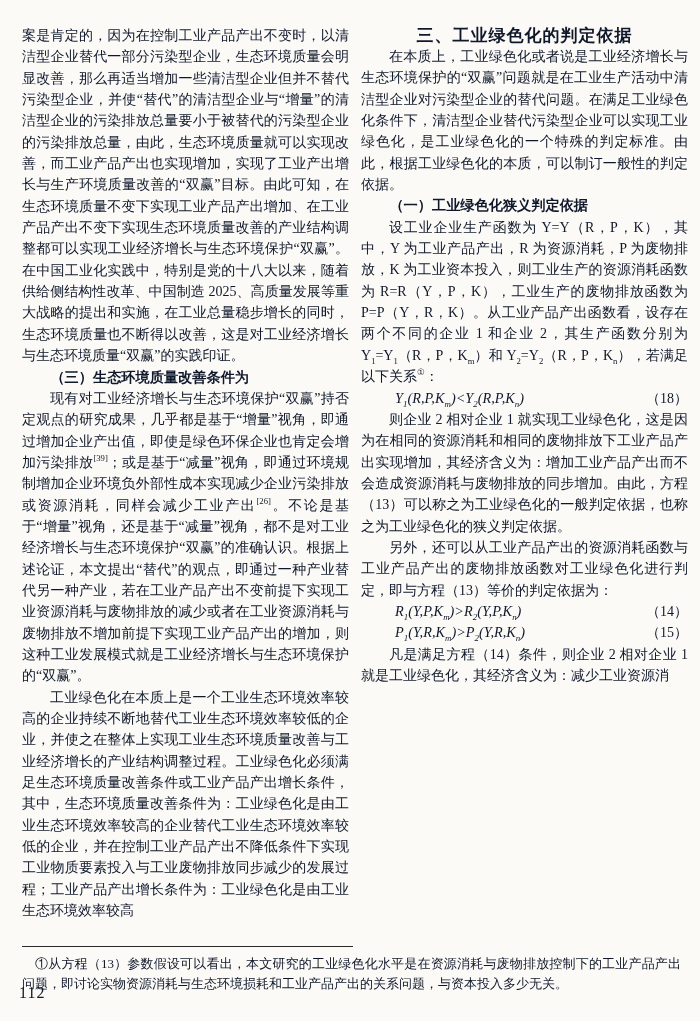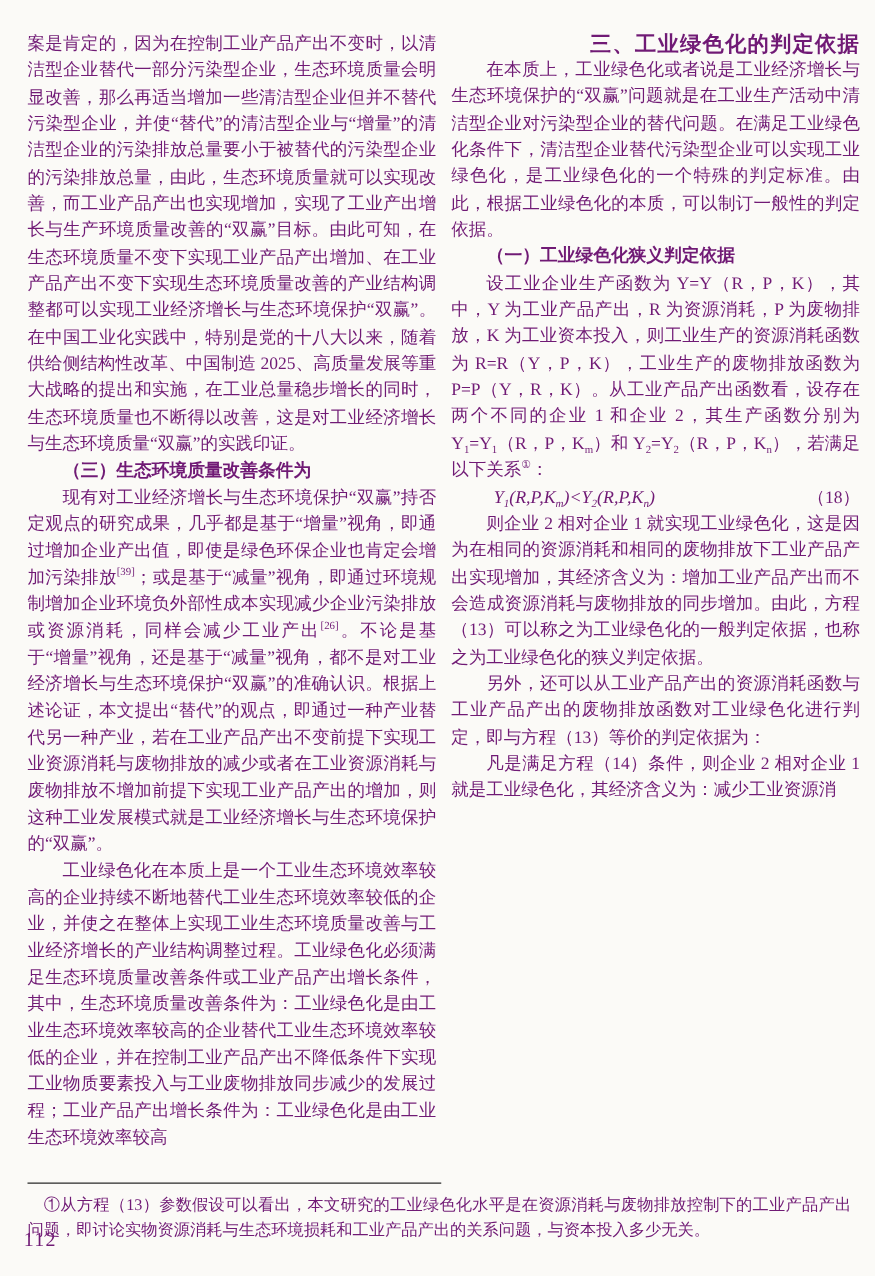--- a/index.html
+++ b/index.html
@@ -1,26 +1,26 @@
 <!DOCTYPE html>
 <html><head>
 <meta charset="utf-8">
 <style>
   html,body{margin:0;padding:0}
   body{width:700px;height:1021px;background:#fbfaf7}
   .page{position:relative;width:700px;height:1021px;box-sizing:border-box;
-        padding:25px 11px 0 22px;color:#701a75;overflow:hidden;
+        padding:25px 11px 0 22px;color:#0f172a;overflow:hidden;
         font-family:"Liberation Serif","DejaVu Serif",serif}
   .columns{display:flex;gap:12px}
   .col{width:327px;flex:0 0 327px;font-size:14px;line-height:21.35px;text-align:justify}
   .col p{margin:0}
   .p-indent{text-indent:2em}
   .h3{font-weight:bold;text-indent:2em;margin:0;font-size:14.2px;
       font-family:"Liberation Sans","DejaVu Sans",sans-serif}
-  .h2{font-weight:bold;text-align:right;font-size:17px;line-height:21px;
+  .h2{font-weight:bold;text-align:center;font-size:17px;line-height:21px;
       margin:23px 0 26px;letter-spacing:1px;
       font-family:"Liberation Sans","DejaVu Sans",sans-serif}
   .eq{display:flex;justify-content:space-between;align-items:center;padding-left:34px}
   .eq .expr{font-style:italic;font-size:14.3px}
   .eq .num{font-style:normal}
   sup,sub{font-size:0.62em;line-height:0}
   .footnote{position:absolute;left:22px;right:19px;top:946px;
             font-size:13px;line-height:19.5px;text-align:justify}
   .fn-rule{width:331px;height:0;border-top:1.5px solid #2a2a2a;margin:0 0 7px 0}
   .fn-text{text-indent:1em;margin:0}
@@ -44,20 +44,28 @@
       <p class="h2">三、工业绿色化的判定依据</p>
       <p class="p-indent">在本质上，工业绿色化或者说是工业经济增长与生态环境保护的“双赢”问题就是在工业生产活动中清洁型企业对污染型企业的替代问题。在满足工业绿色化条件下，清洁型企业替代污染型企业可以实现工业绿色化，是工业绿色化的一个特殊的判定标准。由此，根据工业绿色化的本质，可以制订一般性的判定依据。</p>
       <p class="h3">（一）工业绿色化狭义判定依据</p>
       <p class="p-indent">设工业企业生产函数为 Y=Y（R，P，K），其中，Y 为工业产品产出，R 为资源消耗，P 为废物排放，K 为工业资本投入，则工业生产的资源消耗函数为 R=R（Y，P，K），工业生产的废物排放函数为 P=P（Y，R，K）。从工业产品产出函数看，设存在两个不同的企业 1 和企业 2，其生产函数分别为 Y<sub>1</sub>=Y<sub>1</sub>（R，P，K<sub>m</sub>）和 Y<sub>2</sub>=Y<sub>2</sub>（R，P，K<sub>n</sub>），若满足以下关系<sup>①</sup>：</p>
       <div class="eq">
         <span class="expr">Y<sub>1</sub>(R,P,K<sub>m</sub>)&lt;Y<sub>2</sub>(R,P,K<sub>n</sub>)</span>
         <span class="num">（18）</span>
       </div>
       <p class="p-indent">则企业 2 相对企业 1 就实现工业绿色化，这是因为在相同的资源消耗和相同的废物排放下工业产品产出实现增加，其经济含义为：增加工业产品产出而不会造成资源消耗与废物排放的同步增加。由此，方程（13）可以称之为工业绿色化的一般判定依据，也称之为工业绿色化的狭义判定依据。</p>
       <p class="p-indent">另外，还可以从工业产品产出的资源消耗函数与工业产品产出的废物排放函数对工业绿色化进行判定，即与方程（13）等价的判定依据为：</p>
+      <div class="eq">
+        <span class="expr">R<sub>1</sub>(Y,P,K<sub>m</sub>)&gt;R<sub>2</sub>(Y,P,K<sub>n</sub>)</span>
+        <span class="num">（14）</span>
+      </div>
+      <div class="eq">
+        <span class="expr">P<sub>1</sub>(Y,R,K<sub>m</sub>)&gt;P<sub>2</sub>(Y,R,K<sub>n</sub>)</span>
+        <span class="num">（15）</span>
+      </div>
       <p class="p-indent">凡是满足方程（14）条件，则企业 2 相对企业 1 就是工业绿色化，其经济含义为：减少工业资源消</p>
     </div>
 
   </div>
 
   <div class="footnote">
     <div class="fn-rule"></div>
     <p class="fn-text">①从方程（13）参数假设可以看出，本文研究的工业绿色化水平是在资源消耗与废物排放控制下的工业产品产出问题，即讨论实物资源消耗与生态环境损耗和工业产品产出的关系问题，与资本投入多少无关。</p>
   </div>
 

